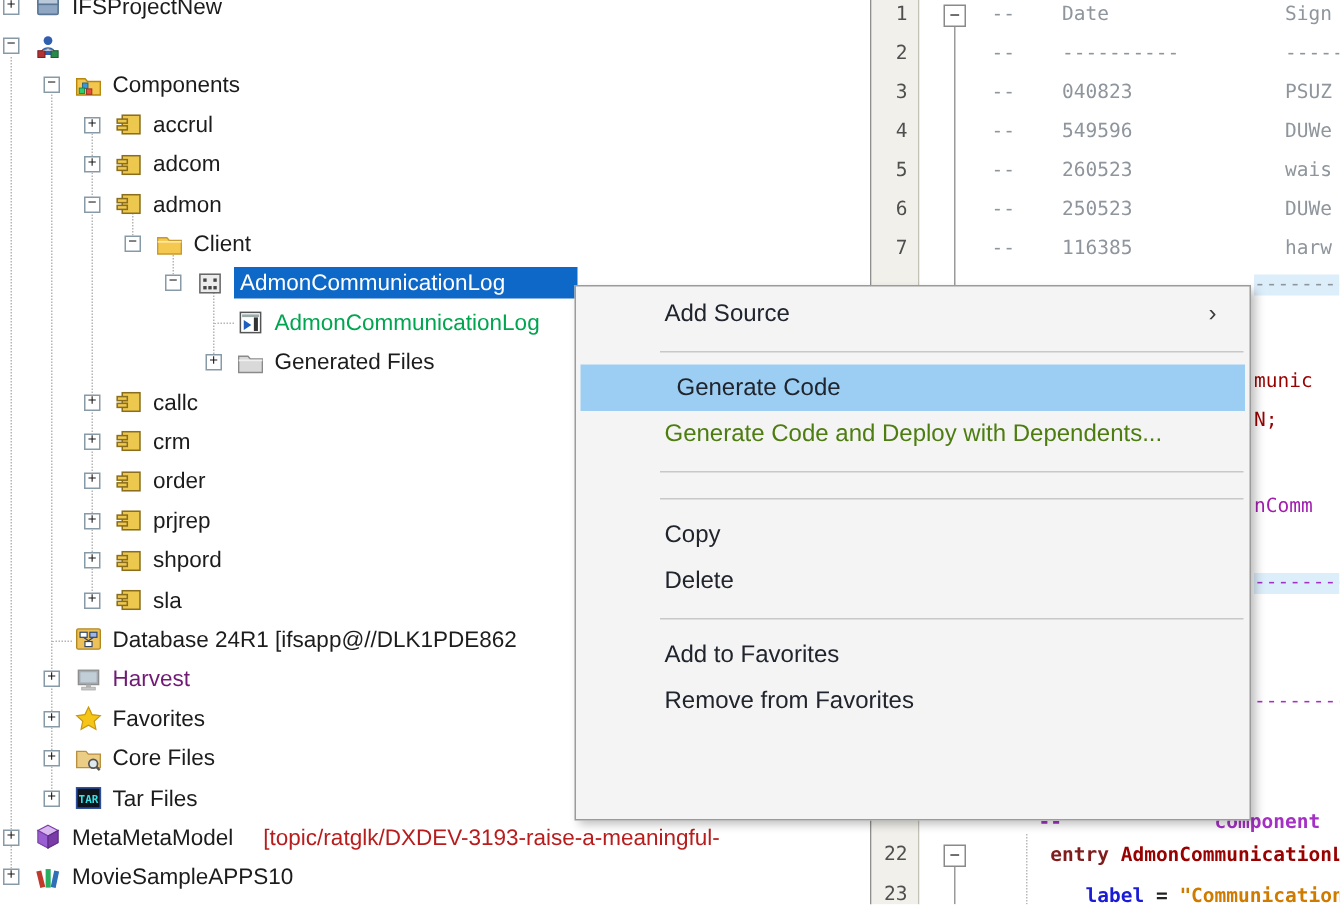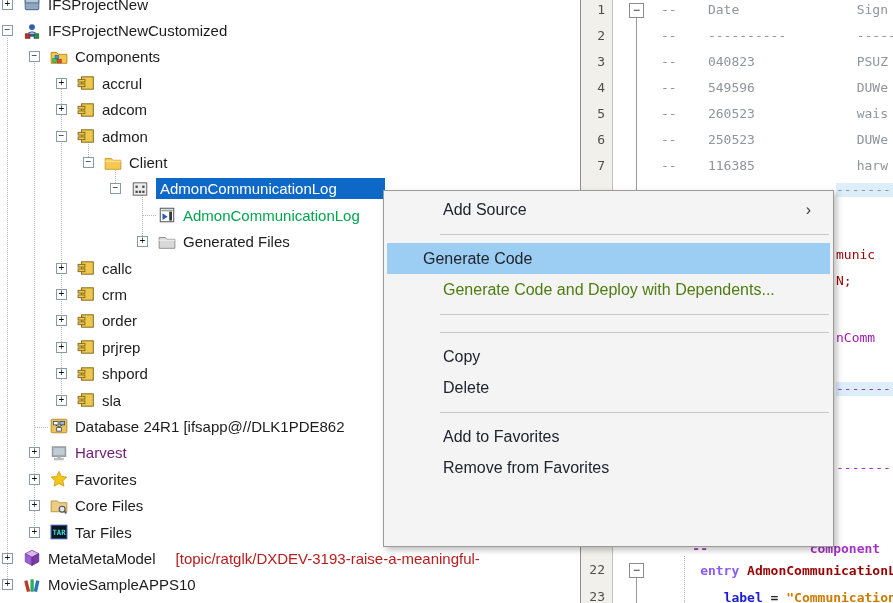--- a/index.html
+++ b/index.html
@@ -40,21 +40,21 @@
          line-height:17px;white-space:pre;font-weight:bold;}
   .frag{position:absolute;font-family:"DejaVu Sans Mono",monospace;font-size:13px;line-height:14px;white-space:pre;}
   .frag.band{background:#ddeefb;width:60px;height:14px;overflow:hidden;}
   .indent-guide{position:absolute;width:0;border-left:1px dotted #b8b8b8;}
 
   
   .context-menu{position:absolute;left:383px;top:190px;width:451px;height:357px;box-sizing:border-box;
                 background:#f4f4f4;border:1px solid #9b9b9b;box-shadow:3px 3px 6px rgba(0,0,0,.25);
                 z-index:10;padding-top:3px;}
   .mitem{height:31px;display:flex;align-items:center;padding-left:59px;font-size:16px;color:#20242d;cursor:pointer;}
-  .mitem.hl{background:#9ccdf2;margin:0 3px;padding-left:36px;}
+  .mitem.hl{background:#9ccdf2;margin:0 3px;padding-left:64px;}
   .mitem.disabled{color:#4d7c0f;cursor:default;}
   .msep{height:18px;display:flex;align-items:center;}
   .msep-line{border-top:1px solid #c8c8c8;height:0;margin-left:56px;margin-right:4px;flex:1;}
   .marrow{margin-left:auto;padding-right:22px;font-size:16px;color:#3a3a3a;}
 </style>
 </head>
 <body>
 
 <div class="tree-pane">
   <div id="guides">
@@ -82,21 +82,20 @@
         <span class="toggle">−</span>
         <span class="ticon">
           <svg viewBox="0 0 16 16">
             <circle cx="8" cy="4.5" r="2.6" fill="#2f5fae"></circle>
             <path d="M3.5 13 Q3.5 8.5 8 8.5 Q12.5 8.5 12.5 13 Z" fill="#2f5fae"></path>
             <rect x="2" y="10.5" width="4.2" height="4" fill="#b23333" stroke="#7a1f1f" stroke-width=".6"></rect>
             <rect x="9.8" y="10.5" width="4.2" height="4" fill="#2a8a4a" stroke="#1d5c33" stroke-width=".6"></rect>
             <path d="M5 10.5 L8 9.2 L11 10.5" fill="#e8e8e8" stroke="#888" stroke-width=".6"></path>
           </svg>
         </span>
-        <span class="tlabel">IFSProjectNewCustomized</span>
       </div>
       <div class="trow" style="padding-left: 29px;">
         <span class="toggle">−</span>
         <span class="ticon">
           <svg viewBox="0 0 16 16">
             <path d="M1 4 h5 l1.4 1.6 H15 v8 H1 Z" fill="#f3c64e" stroke="#b8860b" stroke-width=".8"></path>
             <rect x="4.5" y="6.5" width="3.2" height="3.2" fill="#3498db" stroke="#1b5e86" stroke-width=".5"></rect>
             <rect x="2.5" y="9.5" width="3.2" height="3.2" fill="#2ecc71" stroke="#1c7a44" stroke-width=".5"></rect>
             <rect x="6.8" y="10" width="3.2" height="3.2" fill="#e74c3c" stroke="#8f2a20" stroke-width=".5"></rect>
           </svg>
@@ -349,21 +348,21 @@
     </div>
   <div id="codearea">
       <div class="codeline" style="top: -3px;">--    Date               Sign</div>
       <div class="codeline" style="top: 23px;">--    ----------         --------</div>
       <div class="codeline" style="top: 49px;">--    040823             PSUZ</div>
       <div class="codeline" style="top: 75px;">--    549596             DUWe</div>
       <div class="codeline" style="top: 101px;">--    260523             wais</div>
       <div class="codeline" style="top: 127px;">--    250523             DUWe</div>
       <div class="codeline" style="top: 153px;">--    116385             harw</div>
       <div class="bline" style="top: 540px;"><span style="color: rgb(164, 49, 196);">    --             component</span></div>
-      <div class="bline" style="top: 562px;"><span style="color: rgb(34, 34, 34);">     </span><span style="color: #8b5cf6;">entry</span><span style="color: rgb(34, 34, 34);"> </span><span style="color: rgb(153, 0, 0);">AdmonCommunicationLog</span></div>
+      <div class="bline" style="top: 562px;"><span style="color: rgb(34, 34, 34);">     </span><span style="color: #7f1d1d;">entry</span><span style="color: rgb(34, 34, 34);"> </span><span style="color: rgb(153, 0, 0);">AdmonCommunicationLog</span></div>
       <div class="bline" style="top: 589px;"><span style="color: rgb(34, 34, 34);">        </span><span style="color: rgb(27, 27, 214);">label</span><span style="color: rgb(34, 34, 34);"> = </span><span style="color: rgb(206, 123, 0);">"Communication</span></div>
       <div class="frag band" style="left: 255px; top: 183px; color: rgb(143, 149, 156);">----------</div>
       <div class="frag" style="left: 255px; top: 248px; color: rgb(153, 0, 0);">munic</div>
       <div class="frag" style="left: 255px; top: 274px; color: rgb(153, 0, 0);">N;</div>
       <div class="frag" style="left: 255px; top: 331px; color: #a21caf;">nComm</div>
       <div class="frag band" style="left: 255px; top: 382px; color: rgb(164, 49, 196);">--------</div>
       <div class="frag" style="left: 255px; top: 461px; color: rgb(164, 49, 196);">--------</div>
       <div class="indent-guide" style="left: 103px; top: 556px; height: 47px;"></div>
     </div>
 </div>

